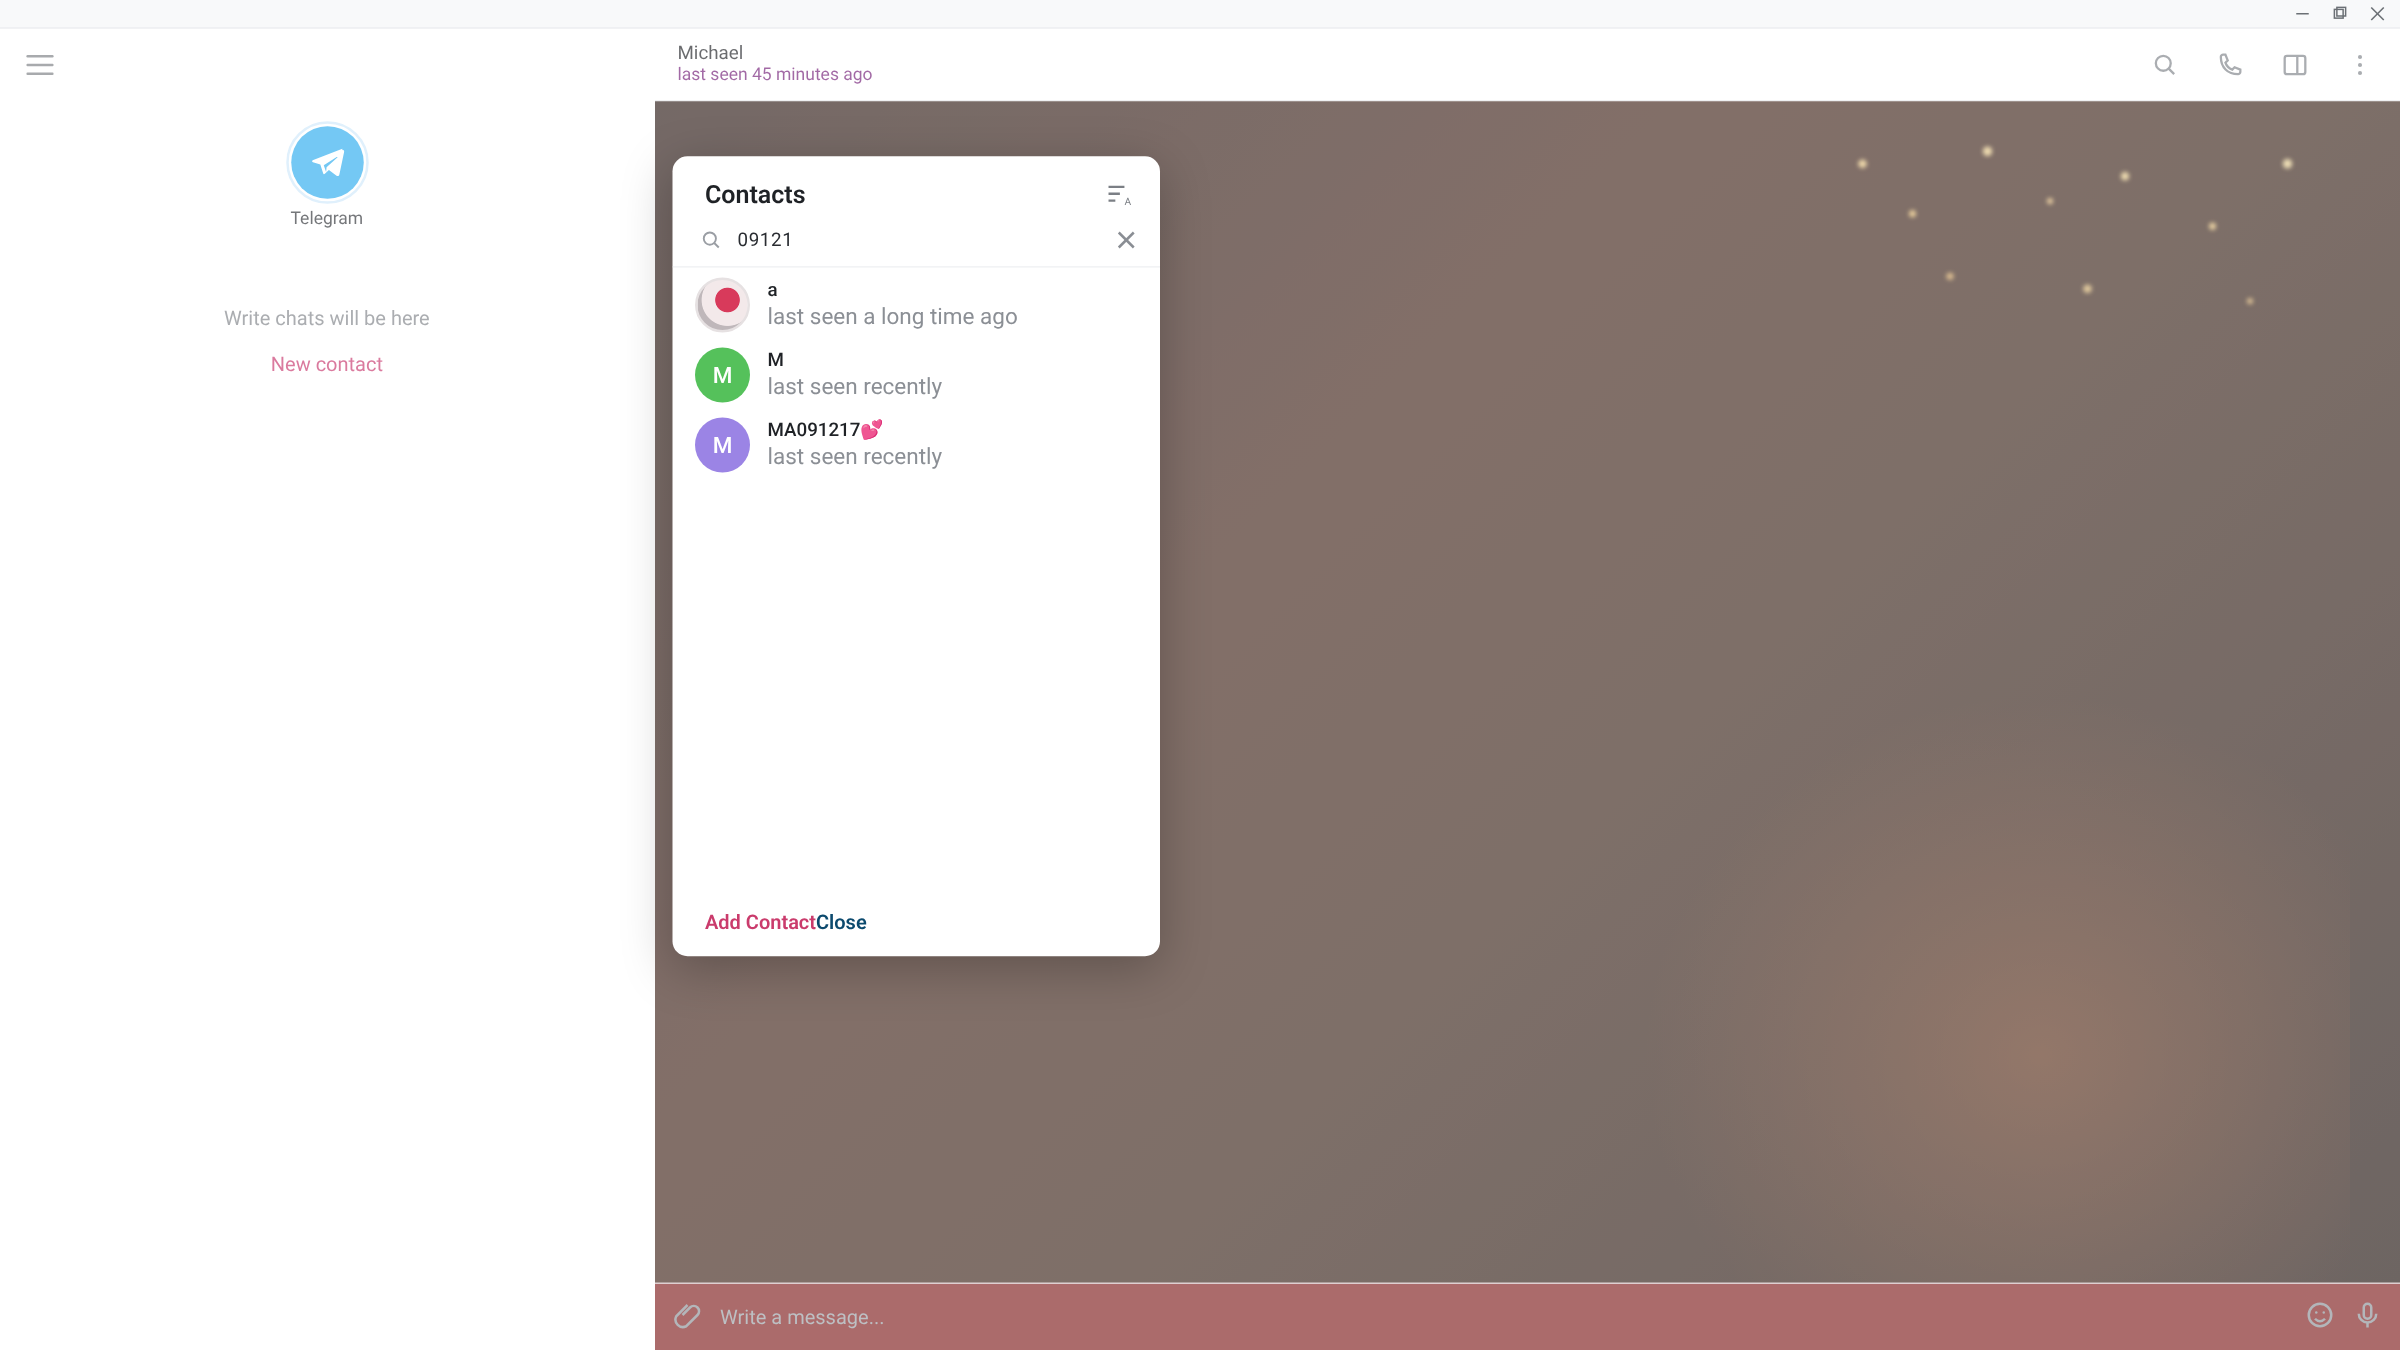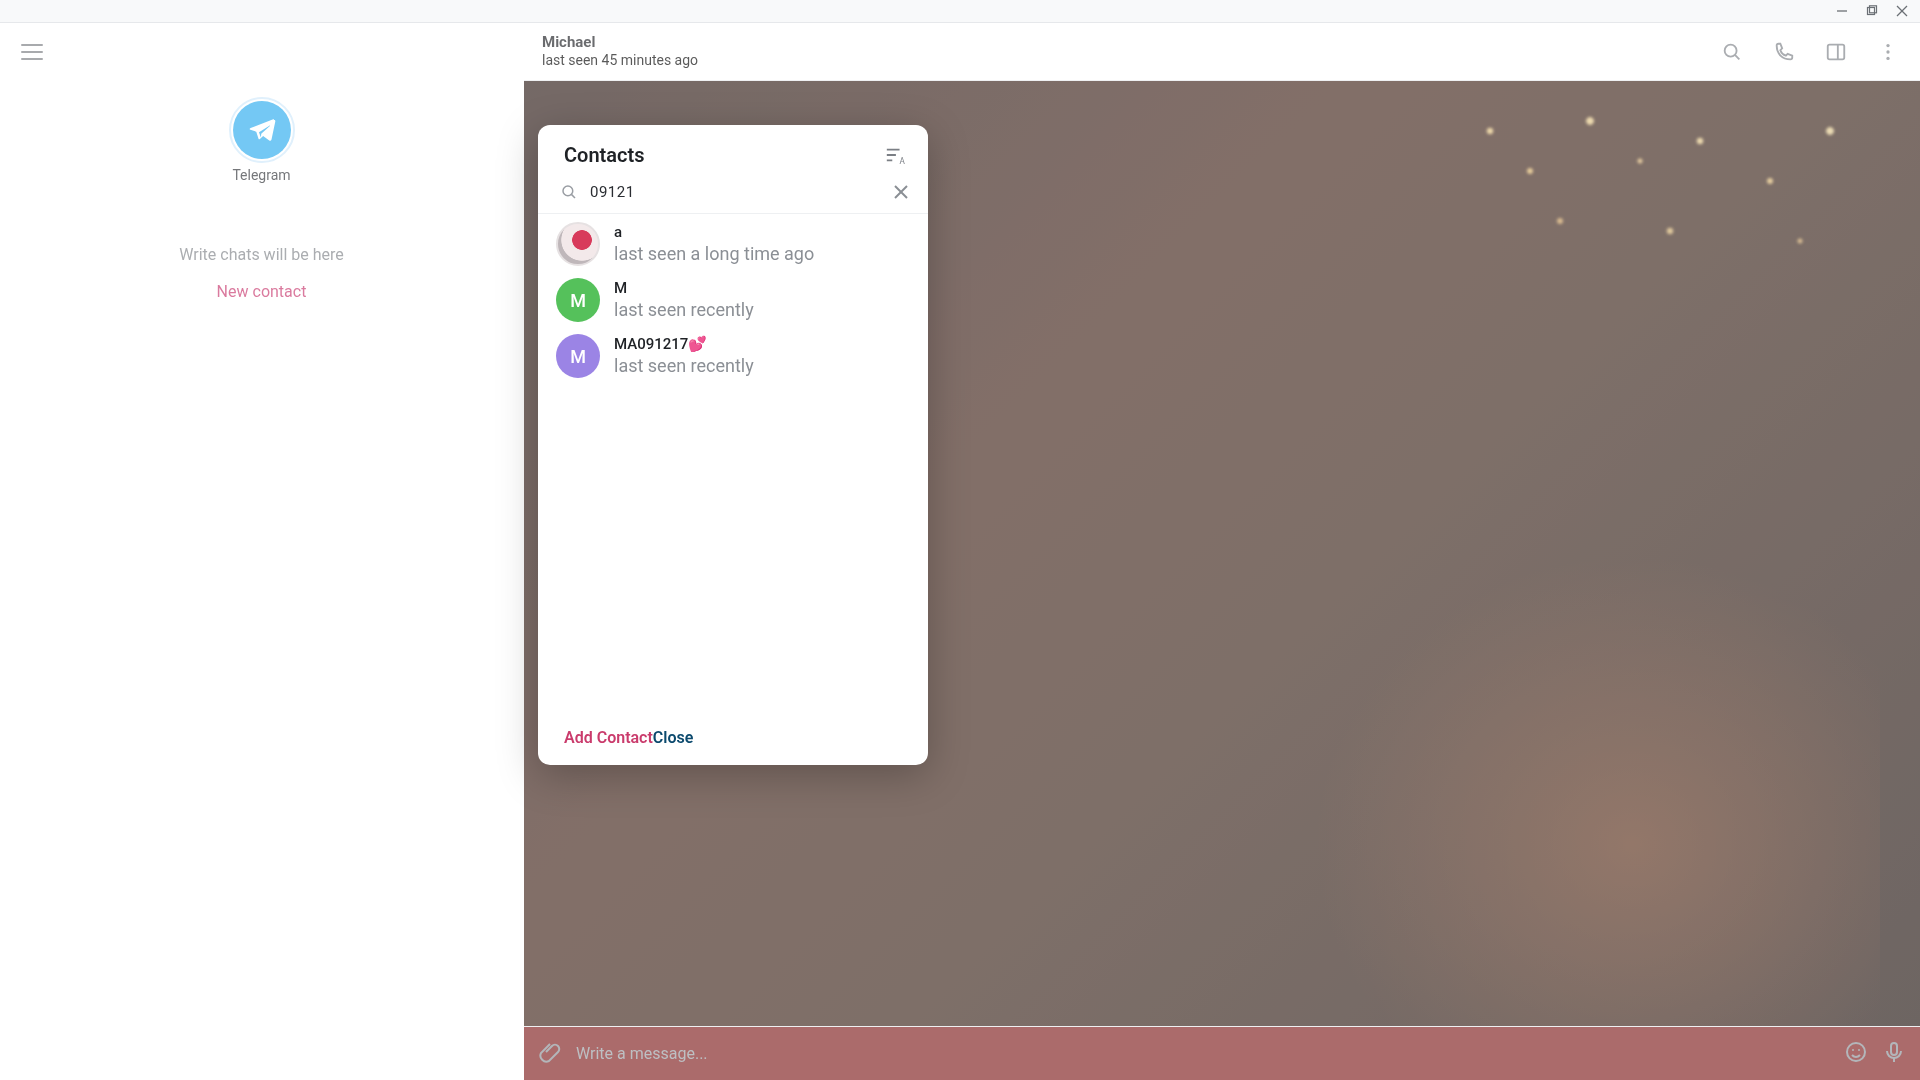--- a/index.html
+++ b/index.html
@@ -86,22 +86,22 @@
     background: #fff;
   }
   .chat-header {
     height: 58px;
     display: flex;
     align-items: center;
     padding: 0 10px 0 18px;
     border-bottom: 1px solid #e7e9ec;
   }
   .chat-title-block { display: flex; flex-direction: column; line-height: 1.25; }
-  .chat-title { font-weight: 700; font-size: 15px; color: #1b1d21; }
-  .chat-status { font-size: 14px; color: #000000; }
+  .chat-title { font-weight: 400; font-size: 15px; color: #1b1d21; }
+  .chat-status { font-size: 14px; color: #701a75; }
   .chat-actions { margin-left: auto; display: flex; gap: 8px; align-items: center; color: #7d8187; }
   .icon-btn { width: 44px; height: 44px; display: flex; align-items: center; justify-content: center; cursor: pointer; }
 
   .chat-body {
     flex: 1;
     background: linear-gradient(135deg,#2a1914 0%, #402218 35%, #3a2318 55%, #20130f 100%);
     position: relative;
     overflow: hidden;
   }
   

